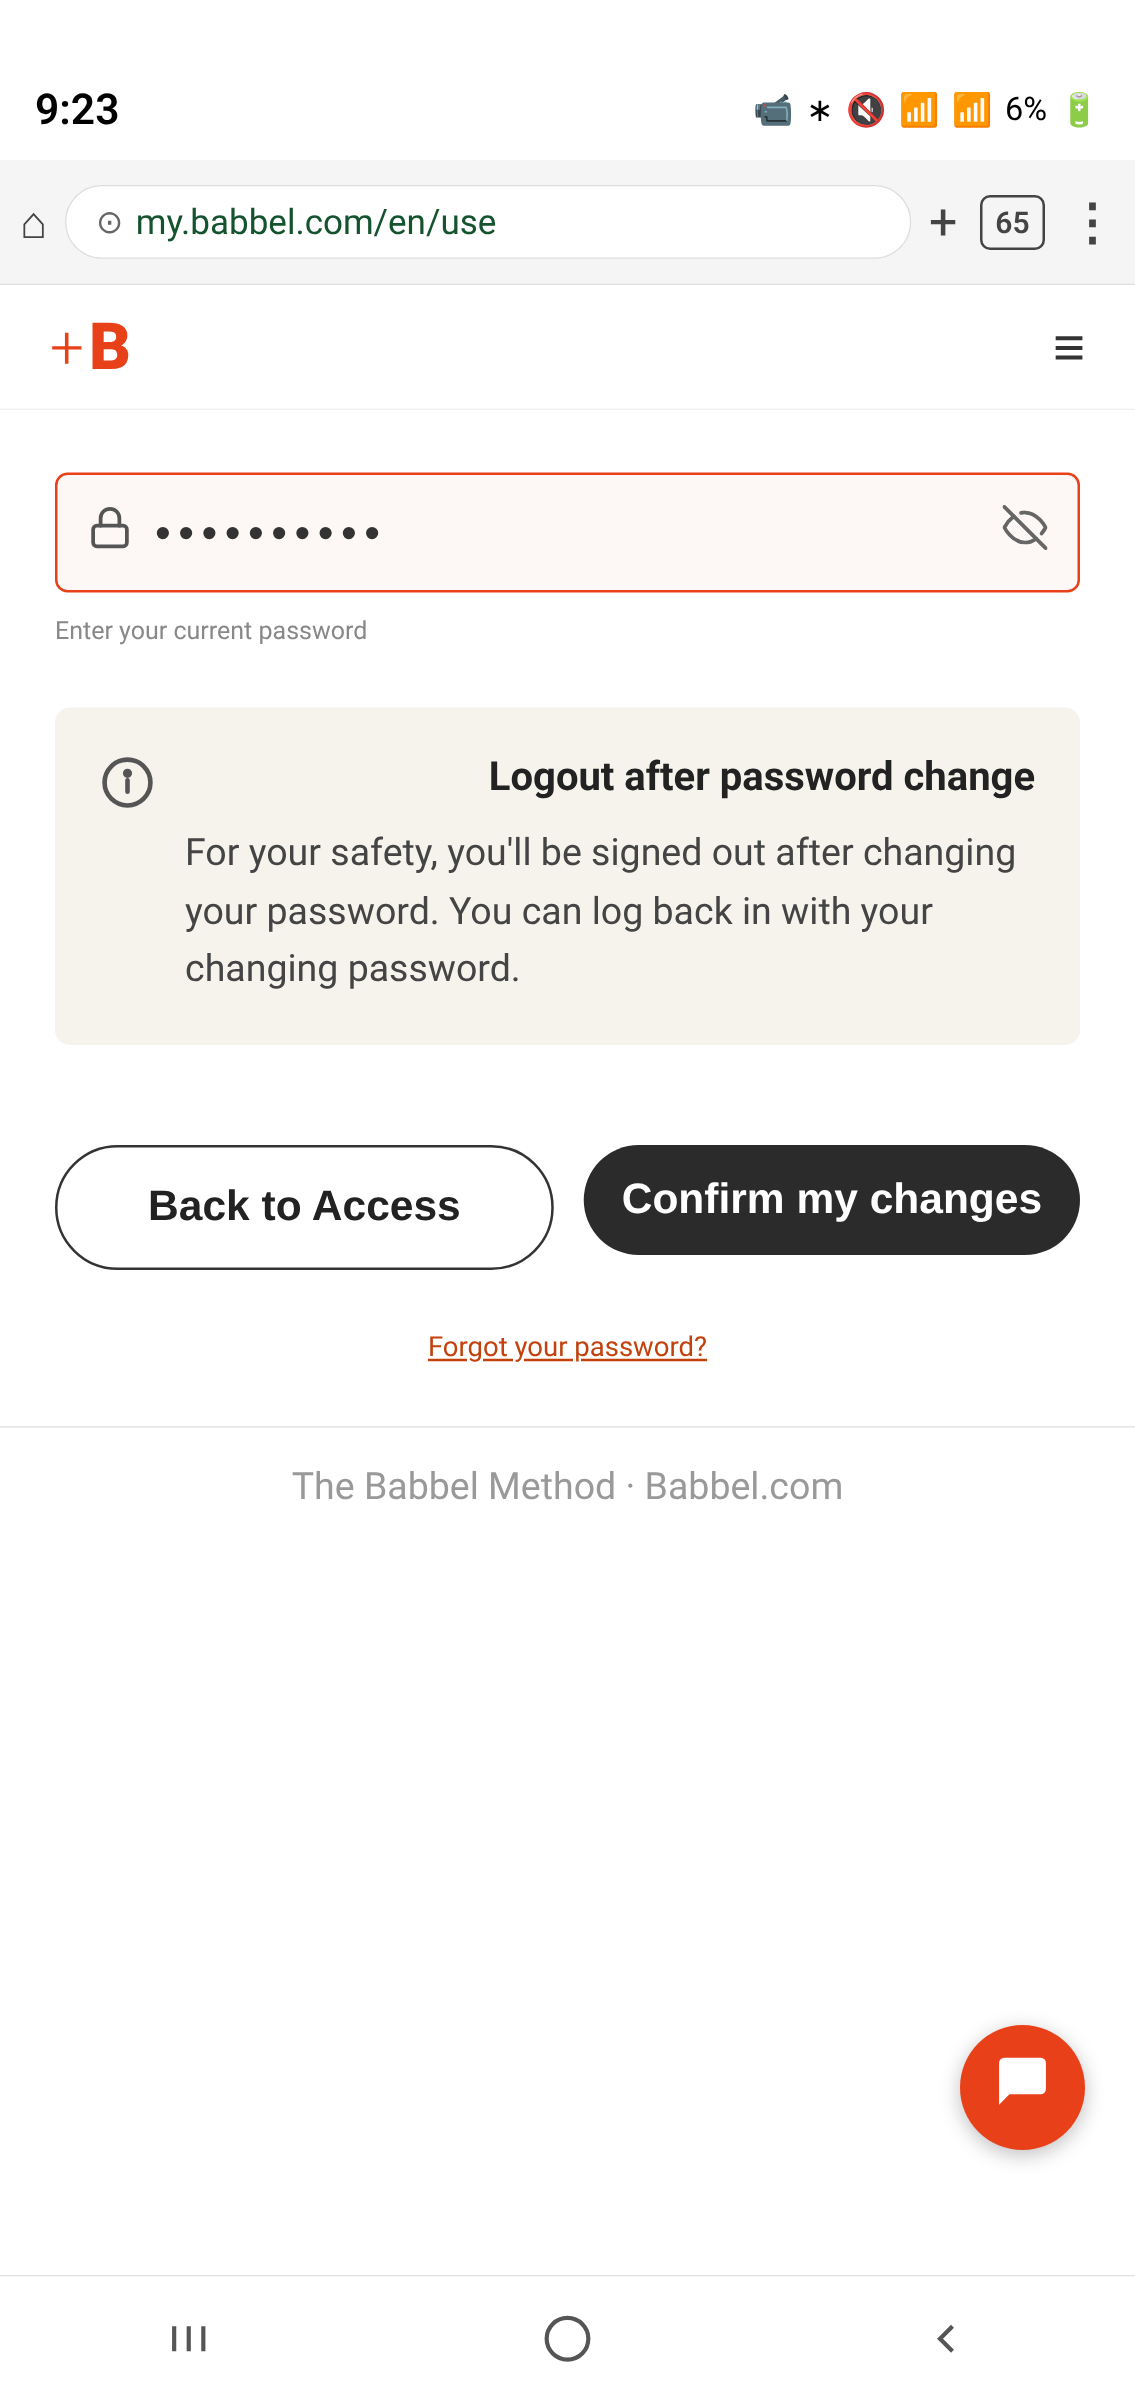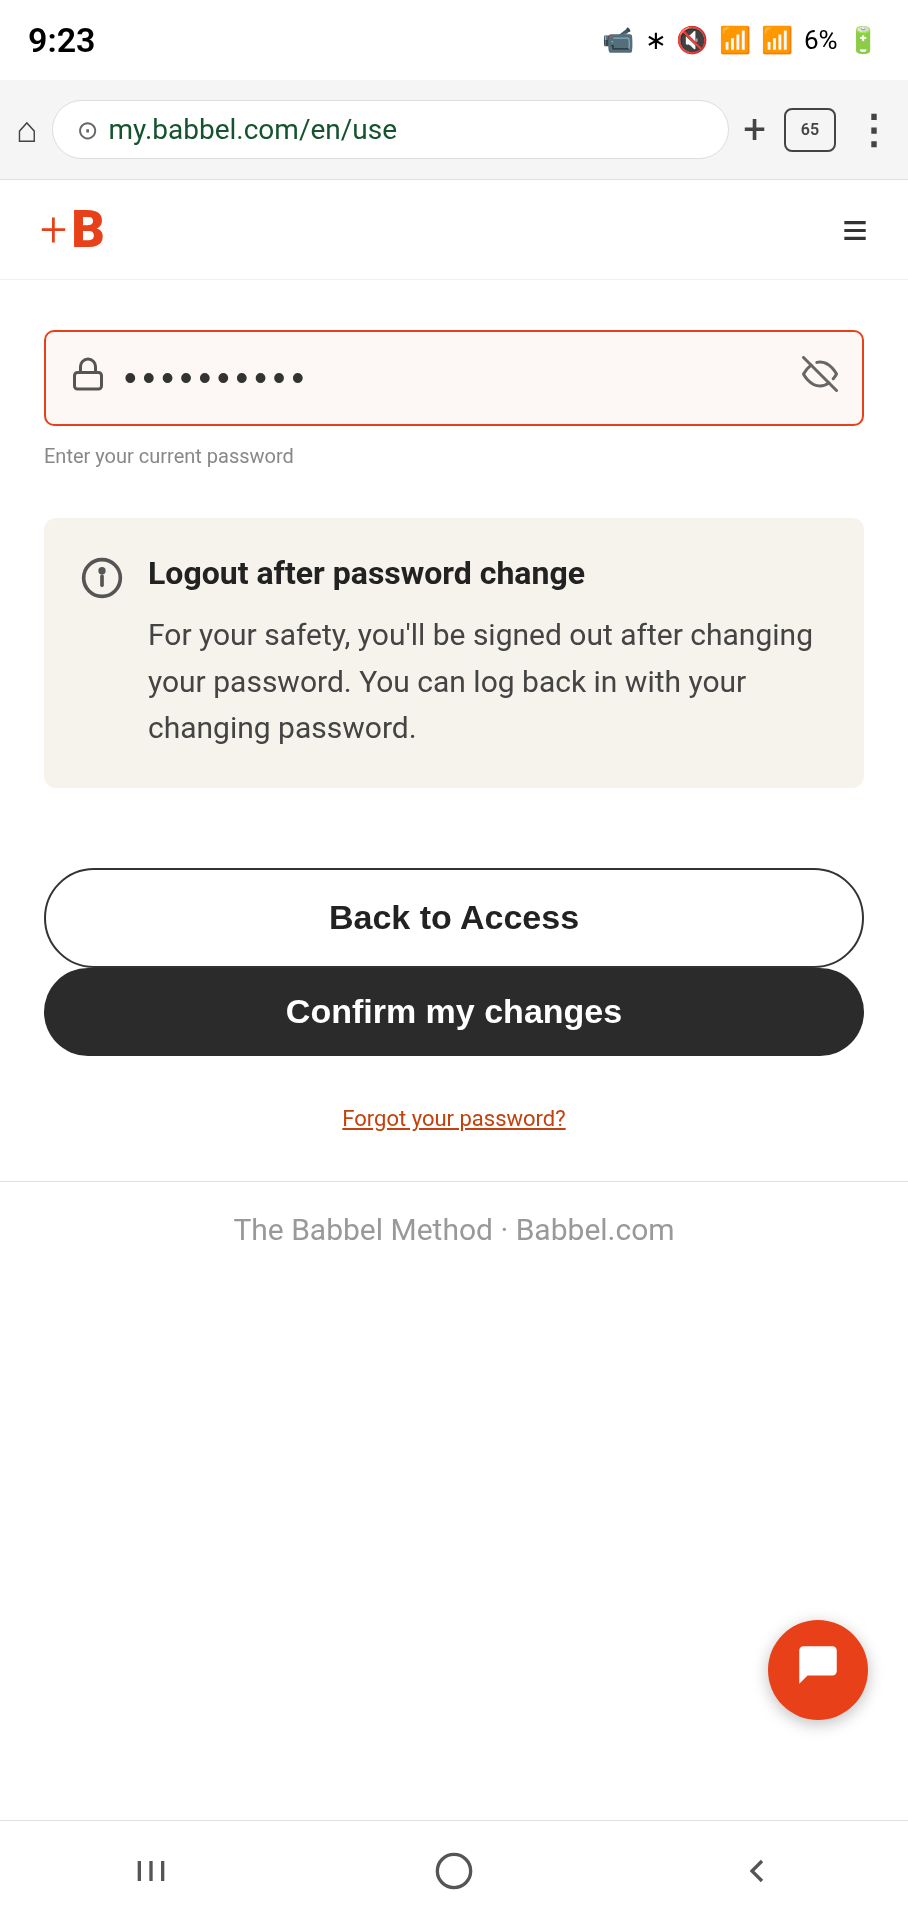--- a/index.html
+++ b/index.html
@@ -16,20 +16,21 @@
 
     
     .status-bar {
       width: 100%;
       height: 80px;
       background: #fff;
       display: flex;
       align-items: center;
       justify-content: space-between;
       padding: 0 28px;
+      margin-top: 48px;
     }
     .status-time {
       font-size: 34px;
       font-weight: 600;
       color: #000;
     }
     .status-icons {
       display: flex;
       align-items: center;
       gap: 10px;
@@ -81,21 +82,21 @@
       color: #444;
     }
     .browser-tabs-badge {
       width: 52px;
       height: 44px;
       border: 2px solid #444;
       border-radius: 8px;
       display: flex;
       align-items: center;
       justify-content: center;
-      font-size: 16px;
+      font-size: 24px;
       font-weight: 600;
       color: #444;
     }
     .browser-menu {
       font-size: 40px;
       color: #444;
       font-weight: 700;
       letter-spacing: -2px;
     }
 
@@ -200,32 +201,34 @@
       color: #555;
       flex-shrink: 0;
       margin-top: 2px;
     }
     .info-content {}
     .info-title {
       font-size: 32px;
       font-weight: 700;
       color: #222;
       margin-bottom: 20px;
+      text-align: right;
     }
     .info-body {
       font-size: 30px;
       color: #444;
       line-height: 1.55;
     }
 
     
     .buttons-area {
       padding: 0 44px;
       display: flex;
-      flex-direction: column;
+      flex-direction: row;
+      gap: 24px;
       margin-bottom: 40px;
     }
 
     .btn-back-to-access {
       width: 100%;
       height: 100px;
       border: 2.5px solid #333;
       border-radius: 60px;
       background: #fff;
       font-size: 34px;

